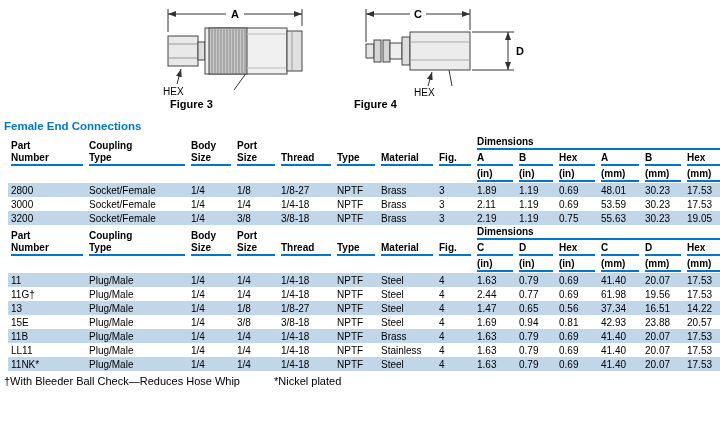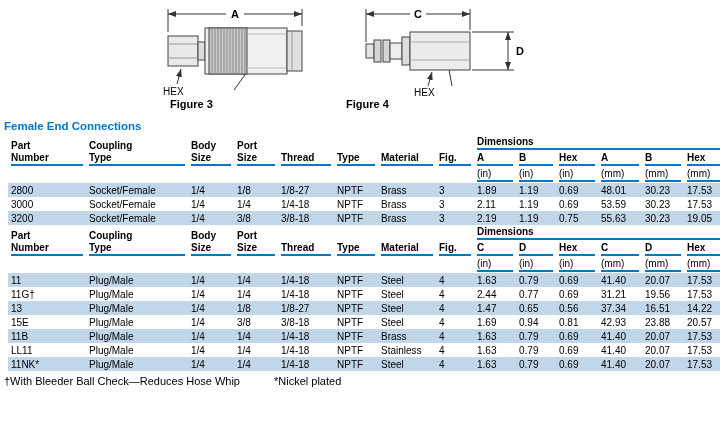--- a/index.html
+++ b/index.html
@@ -6,21 +6,21 @@
   body{width:720px;height:428px;background:#fff;font-family:"Liberation Sans",sans-serif;position:relative;overflow:hidden;color:#000}
   .figures{position:relative;height:112px}
   .fig{position:absolute}
   svg text{font-family:"Liberation Sans",sans-serif;fill:#000}
   .fig-caption{position:absolute;font-size:11px;font-weight:bold}
   .section-title{color:#0077C8;font-size:11.5px;font-weight:bold;margin:8px 0 3px 4px}
   table{border-collapse:collapse;table-layout:fixed;width:716px;margin-left:8px}
   td{font-size:10px;padding:1px 3px;white-space:nowrap;overflow:hidden;vertical-align:middle}
   .colh{font-weight:bold;vertical-align:bottom;white-space:pre-line;line-height:1.15}
   .dimh{font-weight:bold;vertical-align:bottom}
-  .unit{font-weight:normal;vertical-align:bottom}
+  .unit{font-weight:bold;vertical-align:bottom}
   .dims-label{font-weight:bold;vertical-align:bottom}
   .u{display:block;border-bottom:2px solid #0077C8;padding-bottom:1px}
   tbody.data tr{height:14px}
   tbody.data tr:nth-child(odd){background:#C2D6EA}
   .footnote{font-size:11px;margin:4px 0 0 4px}
   .footnote .sep{display:inline-block;width:34px}
 </style>
 </head>
 <body>
 
@@ -89,21 +89,21 @@
       <rect x="58" y="28" width="60" height="38" fill="#ececec"></rect>
       <line x1="58" y1="38" x2="118" y2="38" stroke="#aaaaaa"></line>
       <line x1="58" y1="56" x2="118" y2="56" stroke="#aaaaaa"></line>
     </g>
     <text x="66" y="14" font-size="11" font-weight="bold" text-anchor="middle">C</text>
     <text x="164" y="51" font-size="11" font-weight="bold">D</text>
     <text x="62" y="92" font-size="10">HEX</text>
   </svg>
 
   <div class="fig-caption" style="left:170px;top:98px">Figure 3</div>
-  <div class="fig-caption" style="left:346px;top:98px">Figure 4</div>
+  <div class="fig-caption" style="left:354px;top:98px">Figure 4</div>
 </div>
 
 <div class="section-title">Female End Connections</div>
 
 <table>
   <colgroup>
     <col style="width:78px">
       <col style="width:102px">
       <col style="width:46px">
       <col style="width:44px">
@@ -314,21 +314,21 @@
         <td>Plug/Male</td>
         <td>1/4</td>
         <td>1/4</td>
         <td>1/4-18</td>
         <td>NPTF</td>
         <td>Steel</td>
         <td>4</td>
         <td>2.44</td>
         <td>0.77</td>
         <td>0.69</td>
-        <td>31.21</td>
+        <td>61.98</td>
         <td>19.56</td>
         <td>17.53</td>
       </tr>
       <tr>
         <td>13</td>
         <td>Plug/Male</td>
         <td>1/4</td>
         <td>1/8</td>
         <td>1/8-27</td>
         <td>NPTF</td>

